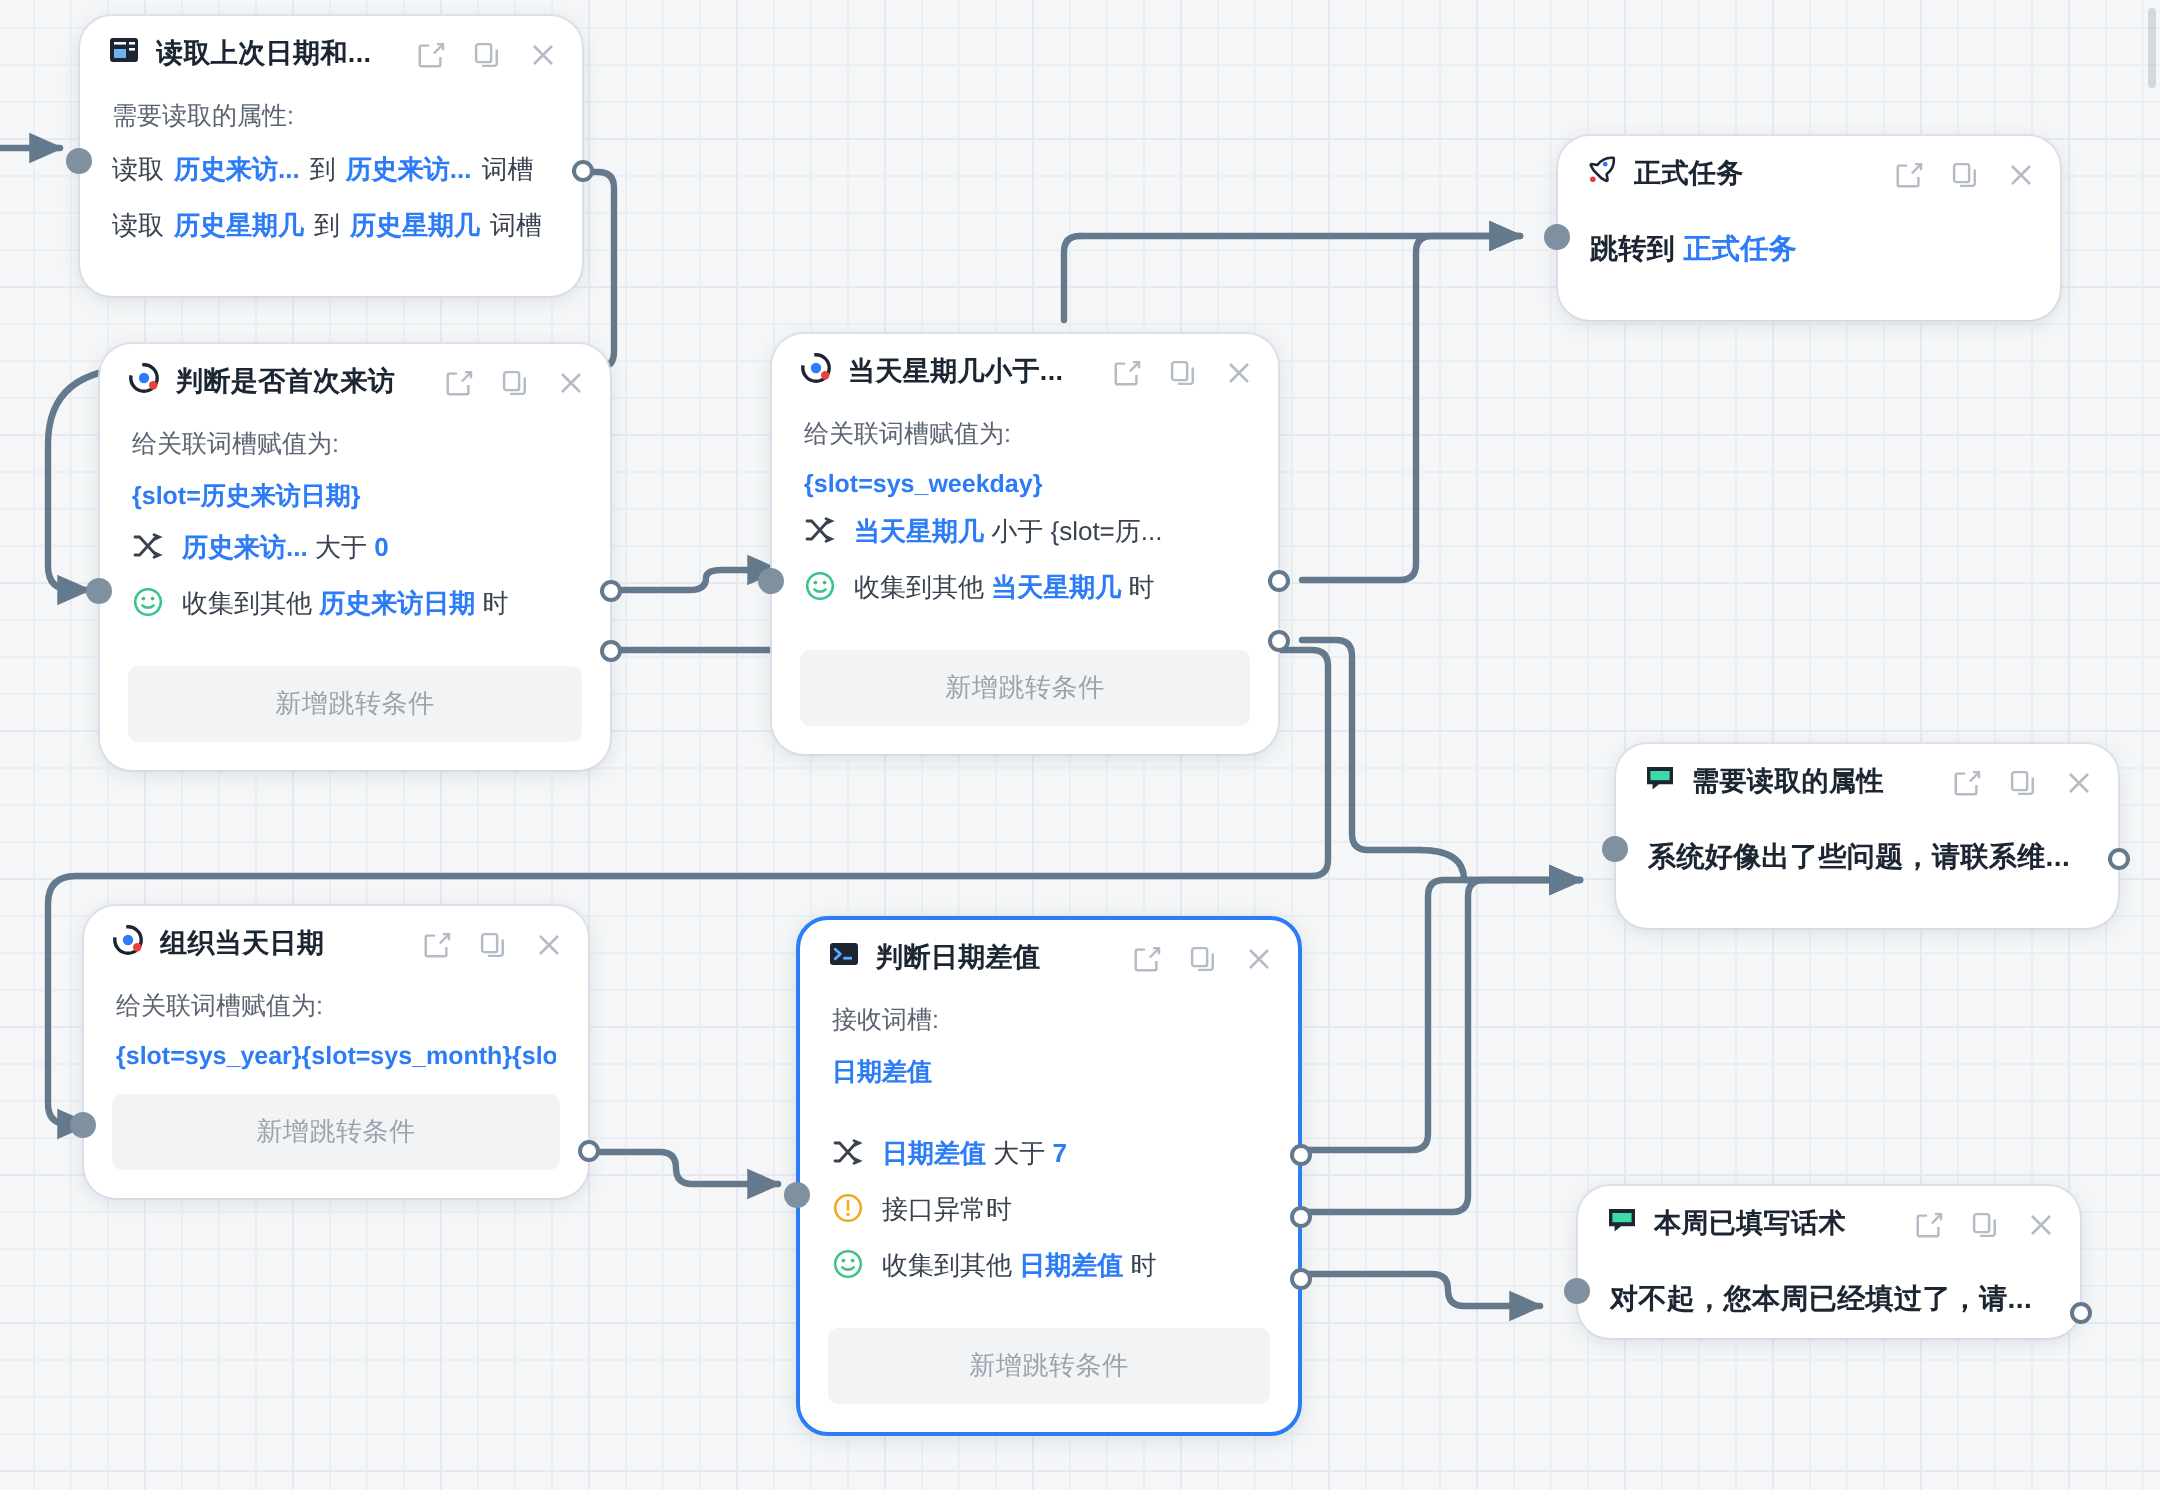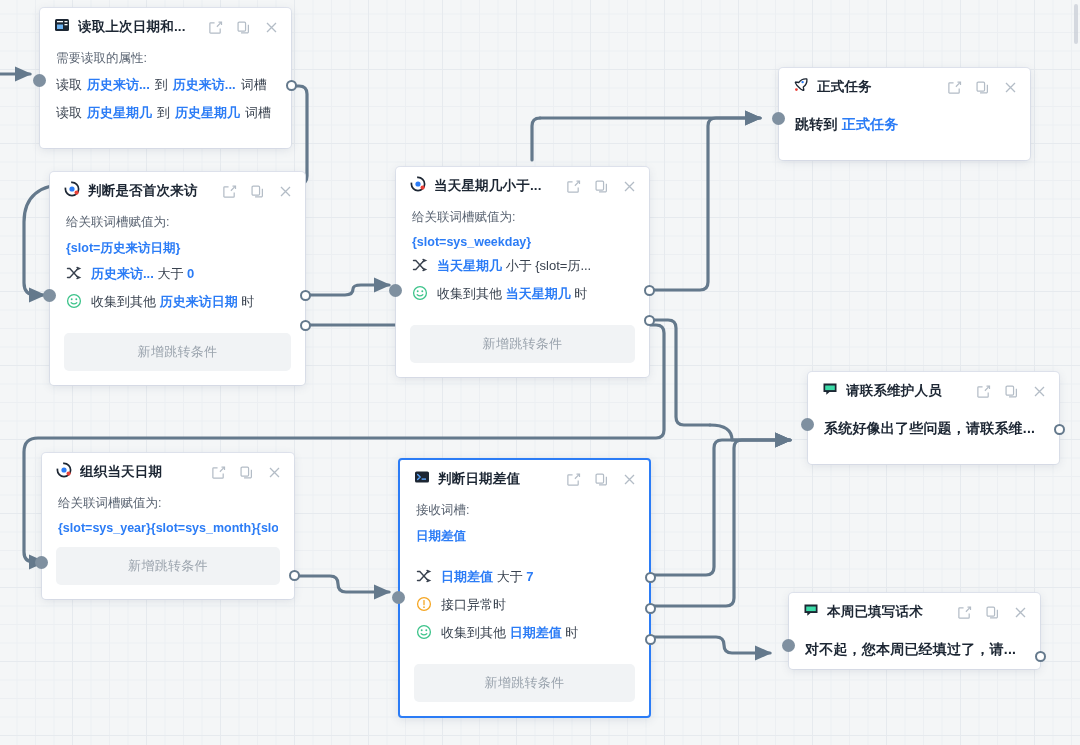--- a/index.html
+++ b/index.html
@@ -16,21 +16,21 @@
       linear-gradient(to right, #eceff2 1px, transparent 1px),
       linear-gradient(to bottom, #eceff2 1px, transparent 1px);
     background-size: 74px 74px, 74px 74px, 18.5px 18.5px, 18.5px 18.5px;
     background-position: -2px -5px, -2px -5px, -2px -5px, -2px -5px;
   }
   #edges { position: absolute; inset: 0; width: 1080px; height: 745px; }
 
   .node {
     position: absolute;
     background: #ffffff;
-    border-radius: 4px;
+    border-radius: 16px;
     box-shadow: 0 2px 10px rgba(60,80,110,0.13), 0 0 0 1px rgba(225,230,238,0.9);
   }
   .node.selected {
     box-shadow: 0 2px 10px rgba(60,80,110,0.13);
     border: 2px solid #2b7cf6;
   }
   .node-header {
     display: flex; align-items: center;
     height: 38px; padding: 0 12px 0 14px; gap: 8px;
   }
@@ -231,21 +231,21 @@
         <span class="hl">历史来访日期</span>
         <span>时</span></span>
       </div>
     </div>
     <div class="add-btn">新增跳转条件</div>
     <div class="port in" style="left:-7px; top:117px;"></div>
     <div class="port" style="right:-6px; top:118px;"></div>
     <div class="port" style="right:-6px; top:148px;"></div>
   </div>
 
-  <div class="node" style="left:396px; top:167px; width:253px;">
+  <div class="node" style="left:386px; top:167px; width:253px;">
     <div class="node-header">
       <span>
         <svg width="16" height="16" viewBox="0 0 16 16">
             <circle cx="8" cy="8" r="6.6" fill="none" stroke="#1c2633" stroke-width="1.7" stroke-dasharray="22 8"></circle>
             <circle cx="8" cy="8" r="2.6" fill="#2b7cf6"></circle>
             <circle cx="12.6" cy="11.6" r="2.1" fill="#e8413a"></circle>
           </svg>
       </span>
       <span class="node-title">当天星期几小于...</span>
       <span class="hdr-actions">
@@ -341,21 +341,21 @@
   </div>
 
   <div class="node" style="left:808px; top:372px; width:251px;">
     <div class="node-header">
       <span>
         <svg width="16" height="16" viewBox="0 0 16 16">
             <path d="M1.5 2.5h13v8.6h-7l-3.2 2.6v-2.6h-2.8z" fill="#1c2633"></path>
             <rect x="3.2" y="4.5" width="9.6" height="4.6" fill="#3cdba8"></rect>
           </svg>
       </span>
-      <span class="node-title">请联系维护人员</span>
+      <span class="node-title">需要读取的属性</span>
       <span class="hdr-actions">
         <span>
             <svg width="15" height="15" viewBox="0 0 16 16" fill="none" stroke="#b3bcc6" stroke-width="1.3">
               <path d="M13 9v4.2a.8.8 0 0 1-.8.8H2.8a.8.8 0 0 1-.8-.8V3.8a.8.8 0 0 1 .8-.8H7"></path>
               <path d="M9.5 7.2 14 2.6"></path>
               <path d="M11.2 2.2H14.4V5.4"></path>
             </svg>
           </span>
         <span>
             <svg width="15" height="15" viewBox="0 0 16 16" fill="none" stroke="#b3bcc6" stroke-width="1.3">

